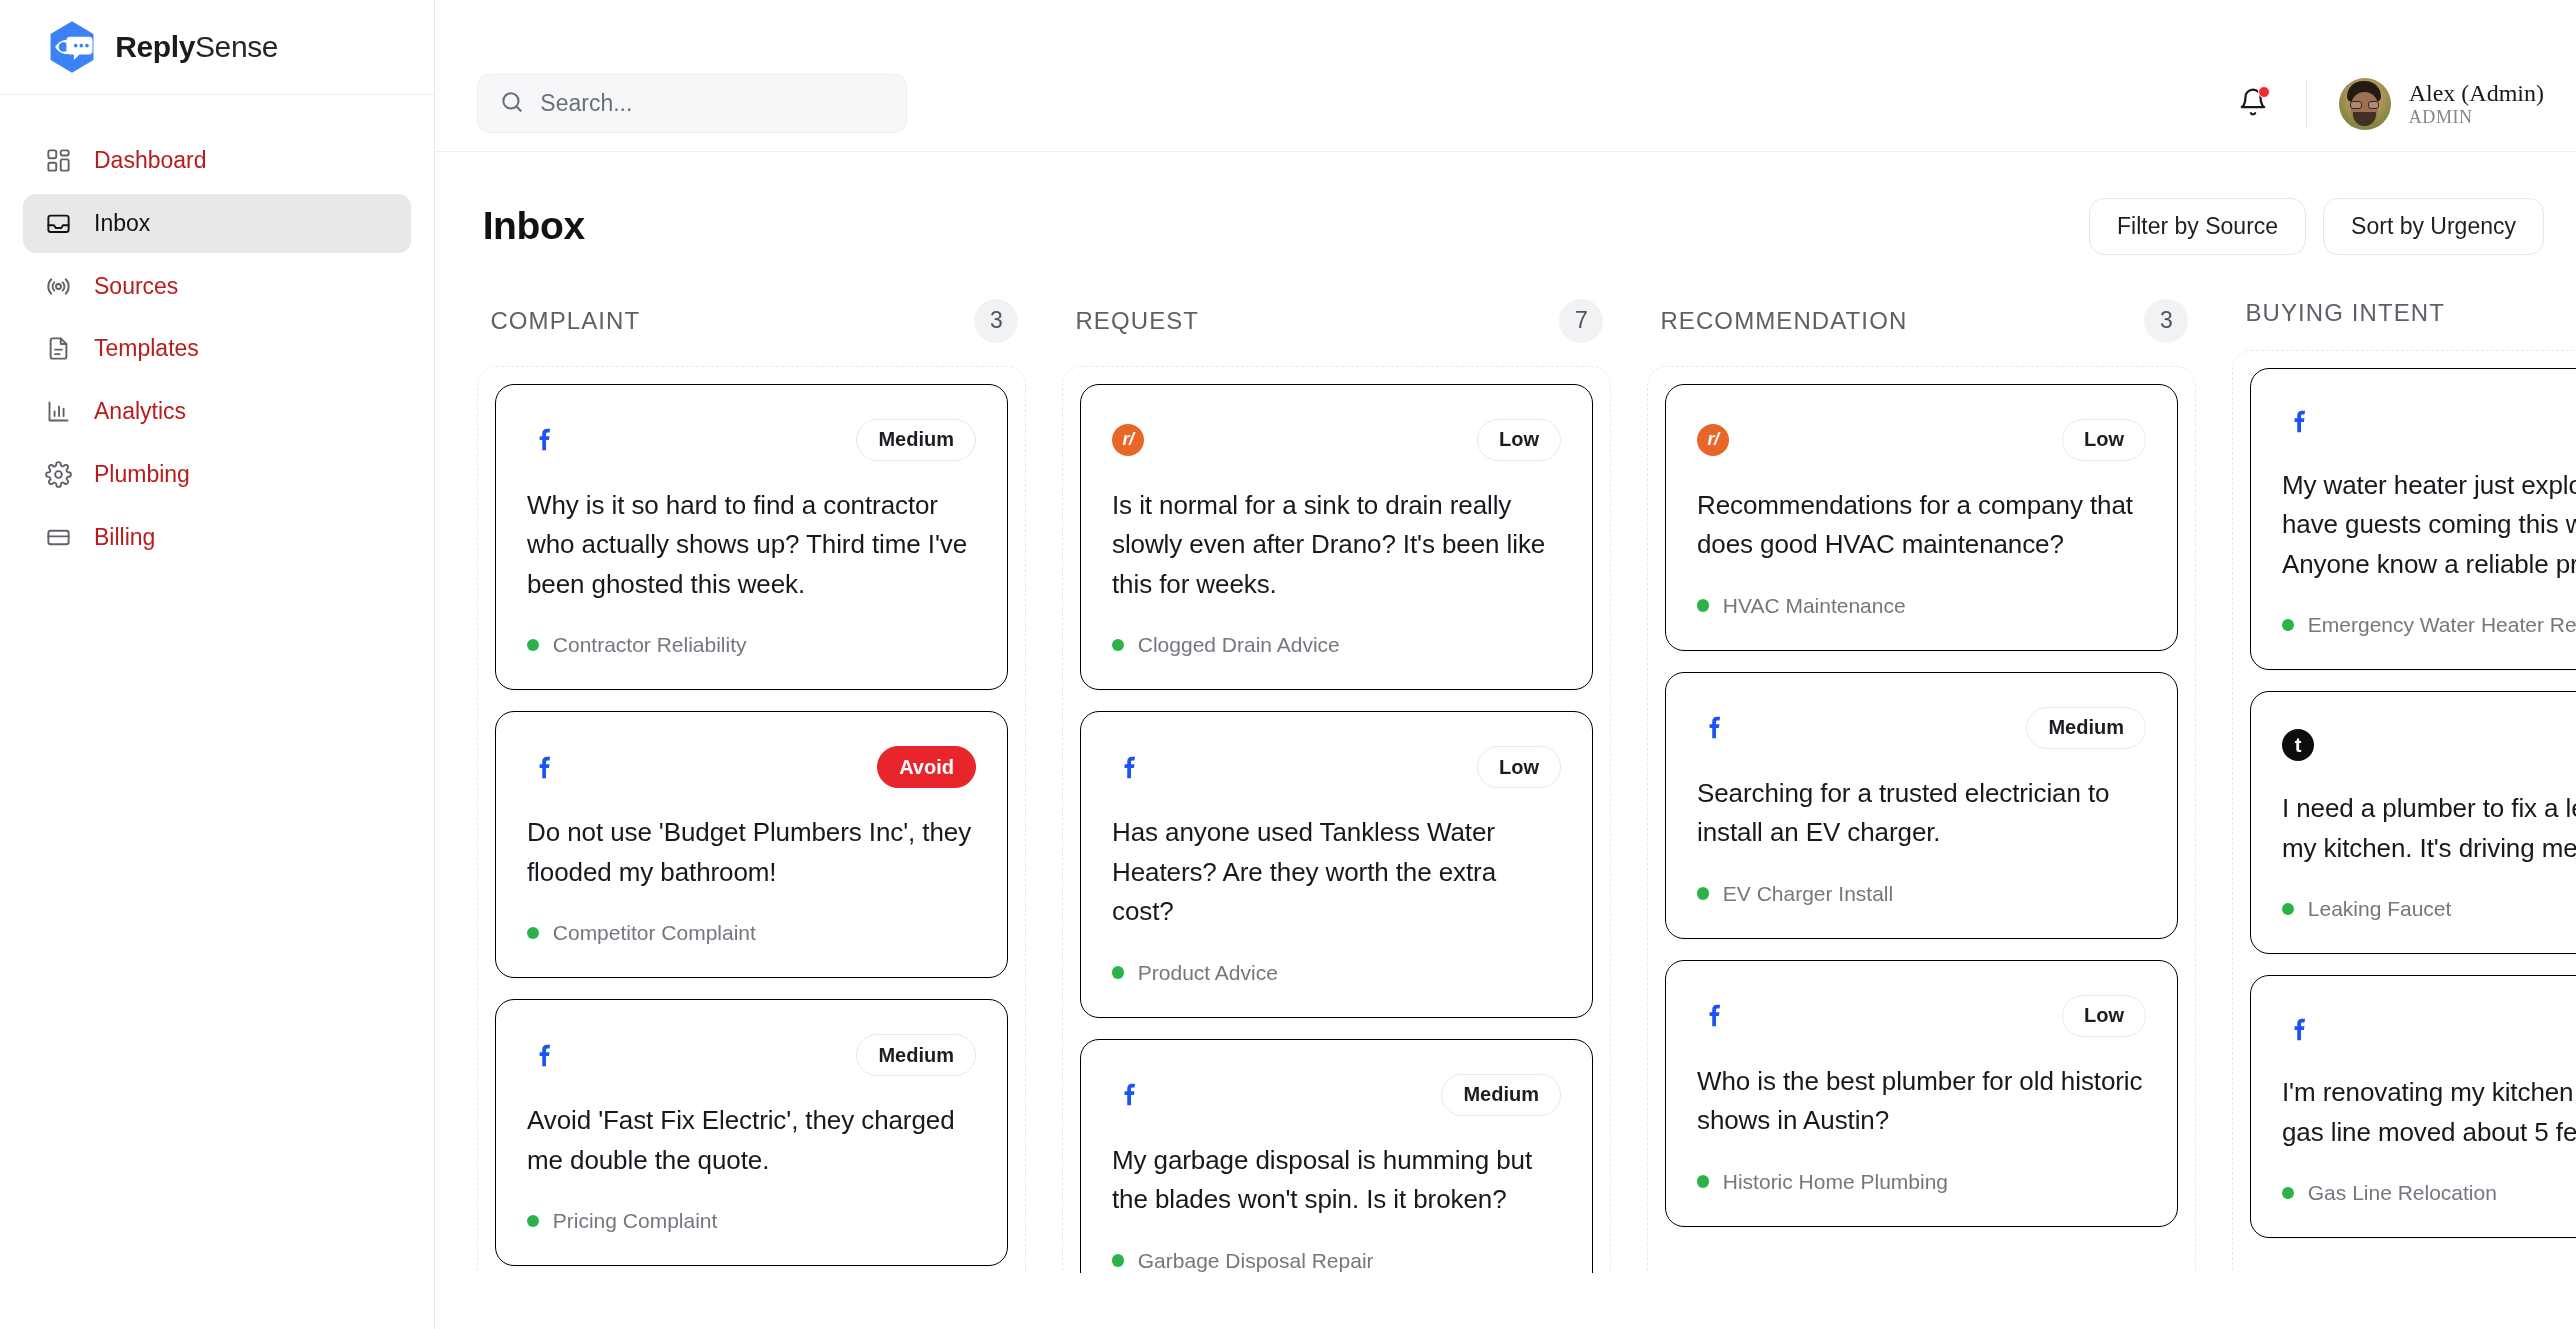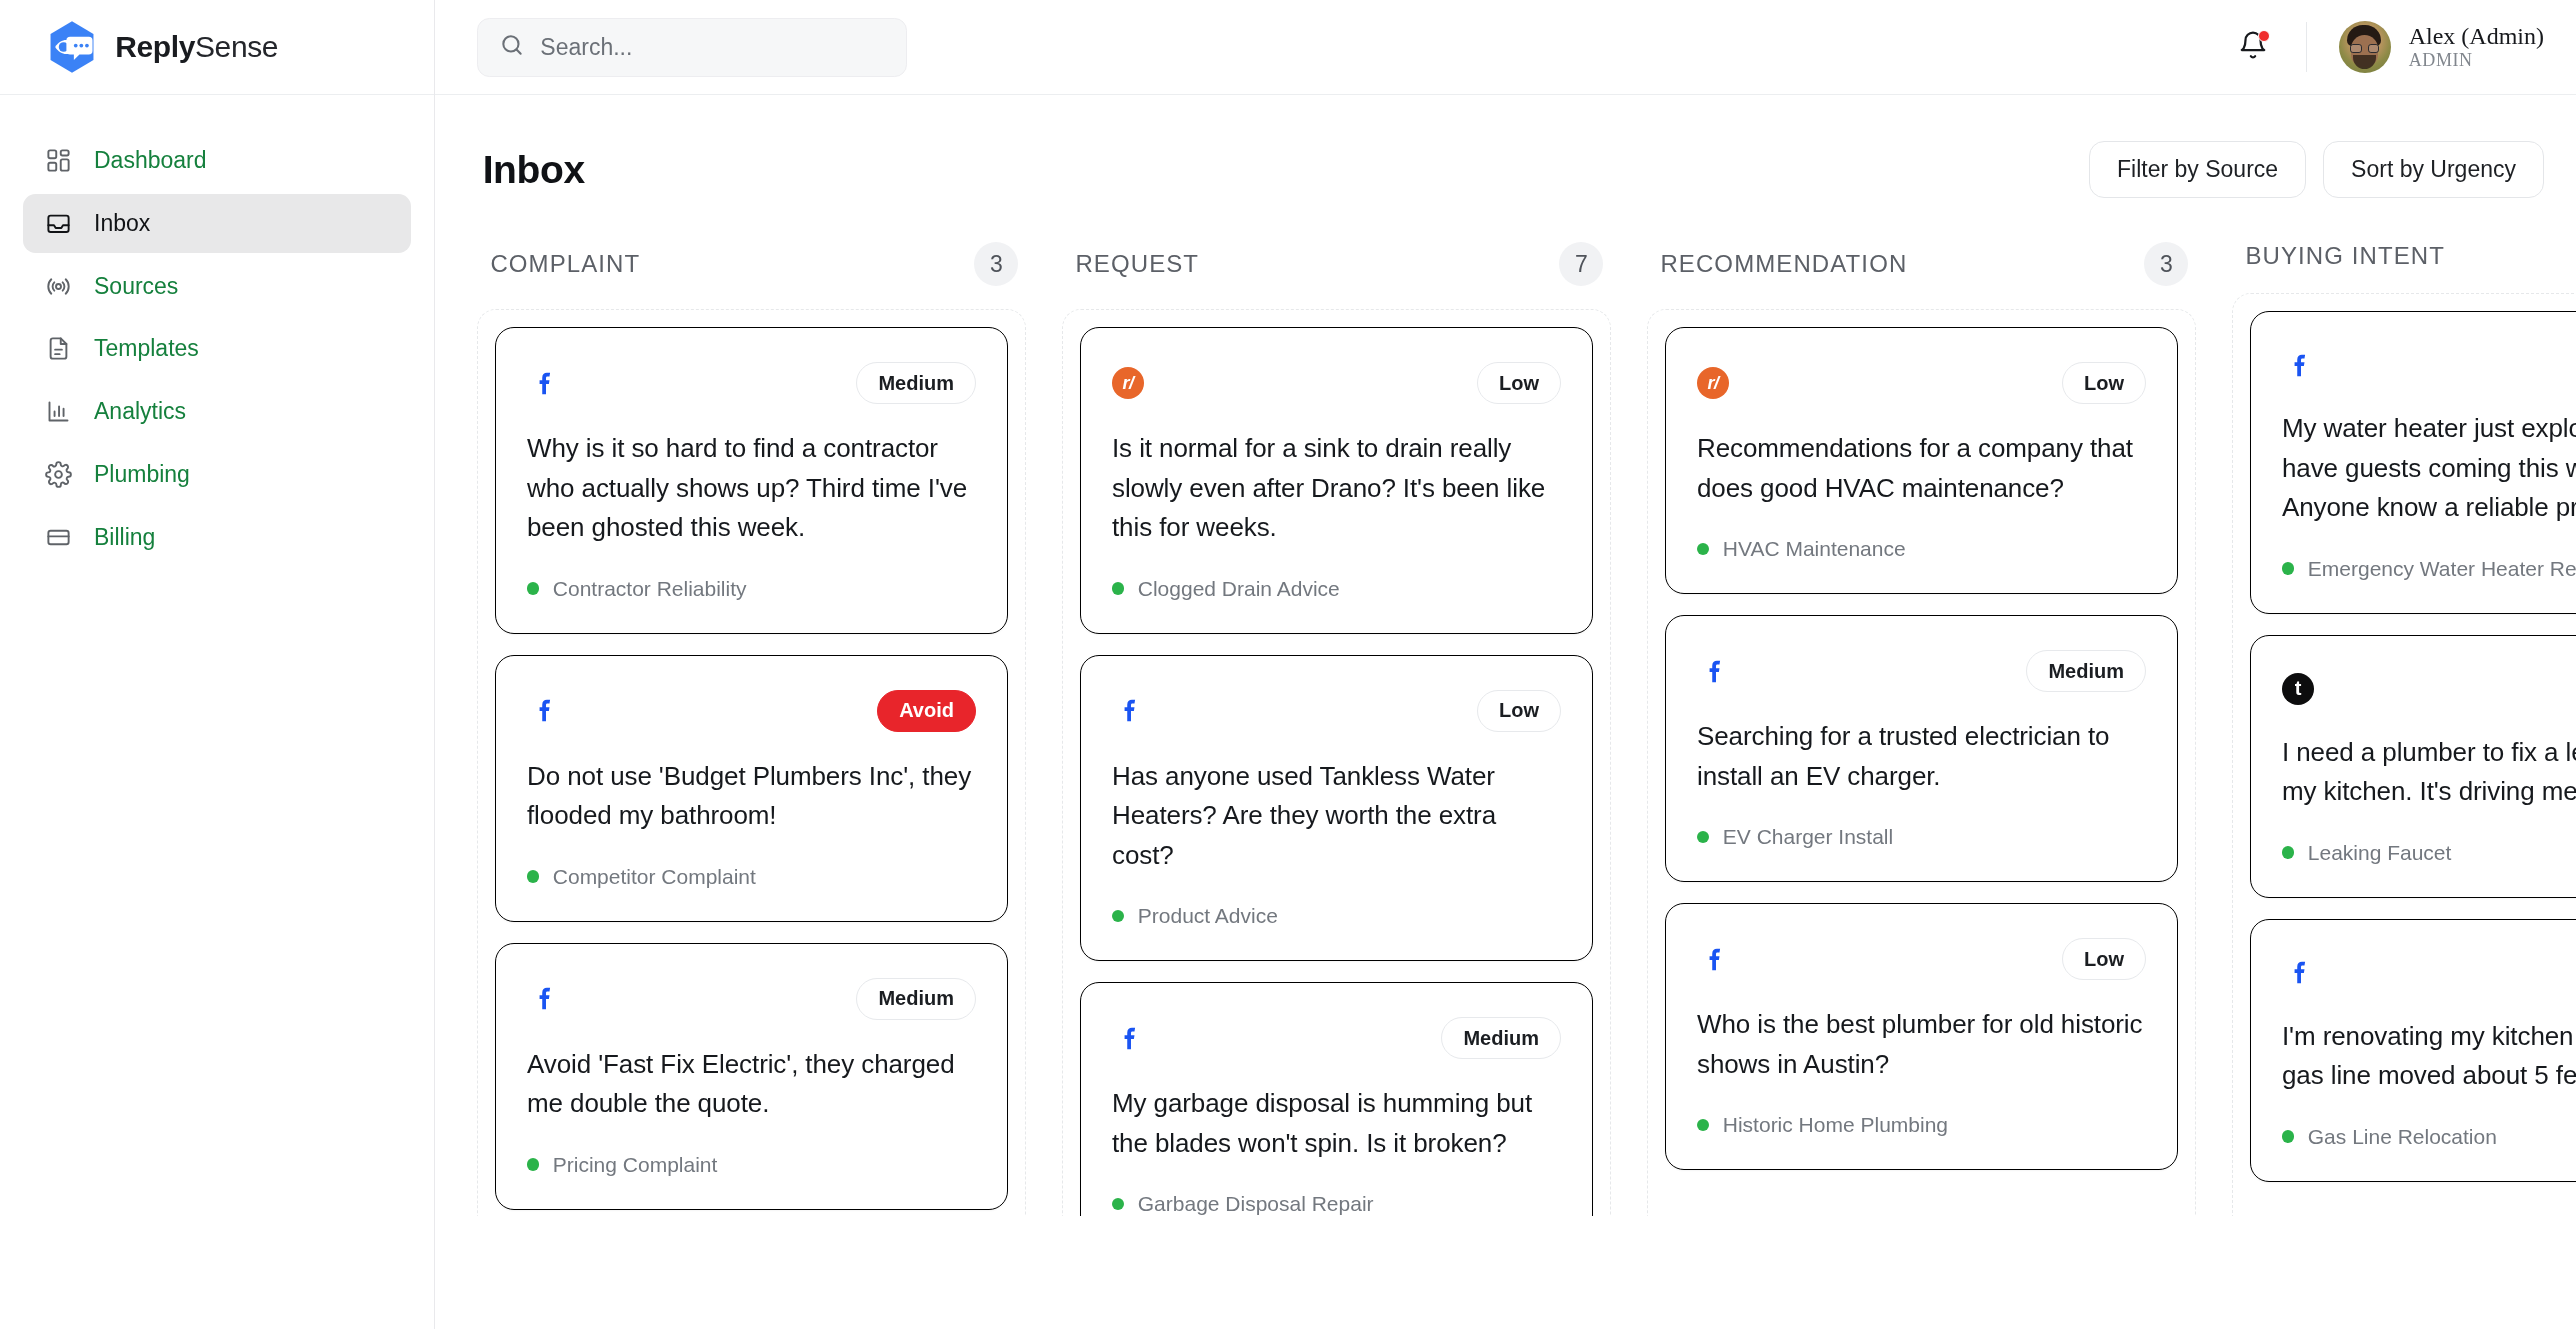--- a/index.html
+++ b/index.html
@@ -5,21 +5,21 @@
 <style>
   * { box-sizing: border-box; margin: 0; padding: 0; }
   html, body {
     width: 2576px; height: 1329px;
     overflow: hidden;
     background: #ffffff;
     font-family: "Liberation Sans", sans-serif;
     -webkit-font-smoothing: antialiased;
   }
 
-  .app { display: flex; width: 2576px; height: 1329px; }
+  .app { display: flex; width: 2576px; height: 1329px; align-items: center; }
 
   
   .sidebar {
     width: 435px; flex: 0 0 435px;
     height: 1329px;
     background: #ffffff;
     border-right: 1px solid #e9e9ec;
     display: flex; flex-direction: column;
   }
   .brand {
@@ -38,21 +38,21 @@
     font-size: 30px; letter-spacing: -0.4px; color: #1a1c20;
   }
   .brand-name b { font-weight: 700; }
   .brand-name span { font-weight: 400; color: #24262b; }
 
   .nav { padding: 36px 23px 0 23px; display: flex; flex-direction: column; gap: 3.8px; }
   .nav-item {
     display: flex; align-items: center; gap: 21px;
     height: 59px; padding: 0 21px;
     border-radius: 12.4px;
-    color: #15803d; font-size: 23px;
+    color: #b91c1c; font-size: 23px;
     cursor: pointer;
   }
   .nav-item .nav-ico { width: 29px; height: 29px; flex: 0 0 29px; display: flex; align-items: center; justify-content: center; }
   .nav-item .nav-ico svg { width: 27px; height: 27px; display: block; }
   .nav-item.active { background: #e8e8e9; color: #111316; font-weight: 400; }
   .nav-item.active .nav-ico svg { stroke: #111316; }
 
   
   .main { flex: 1 1 auto; min-width: 0; display: flex; flex-direction: column; height: 1216px; }
 

